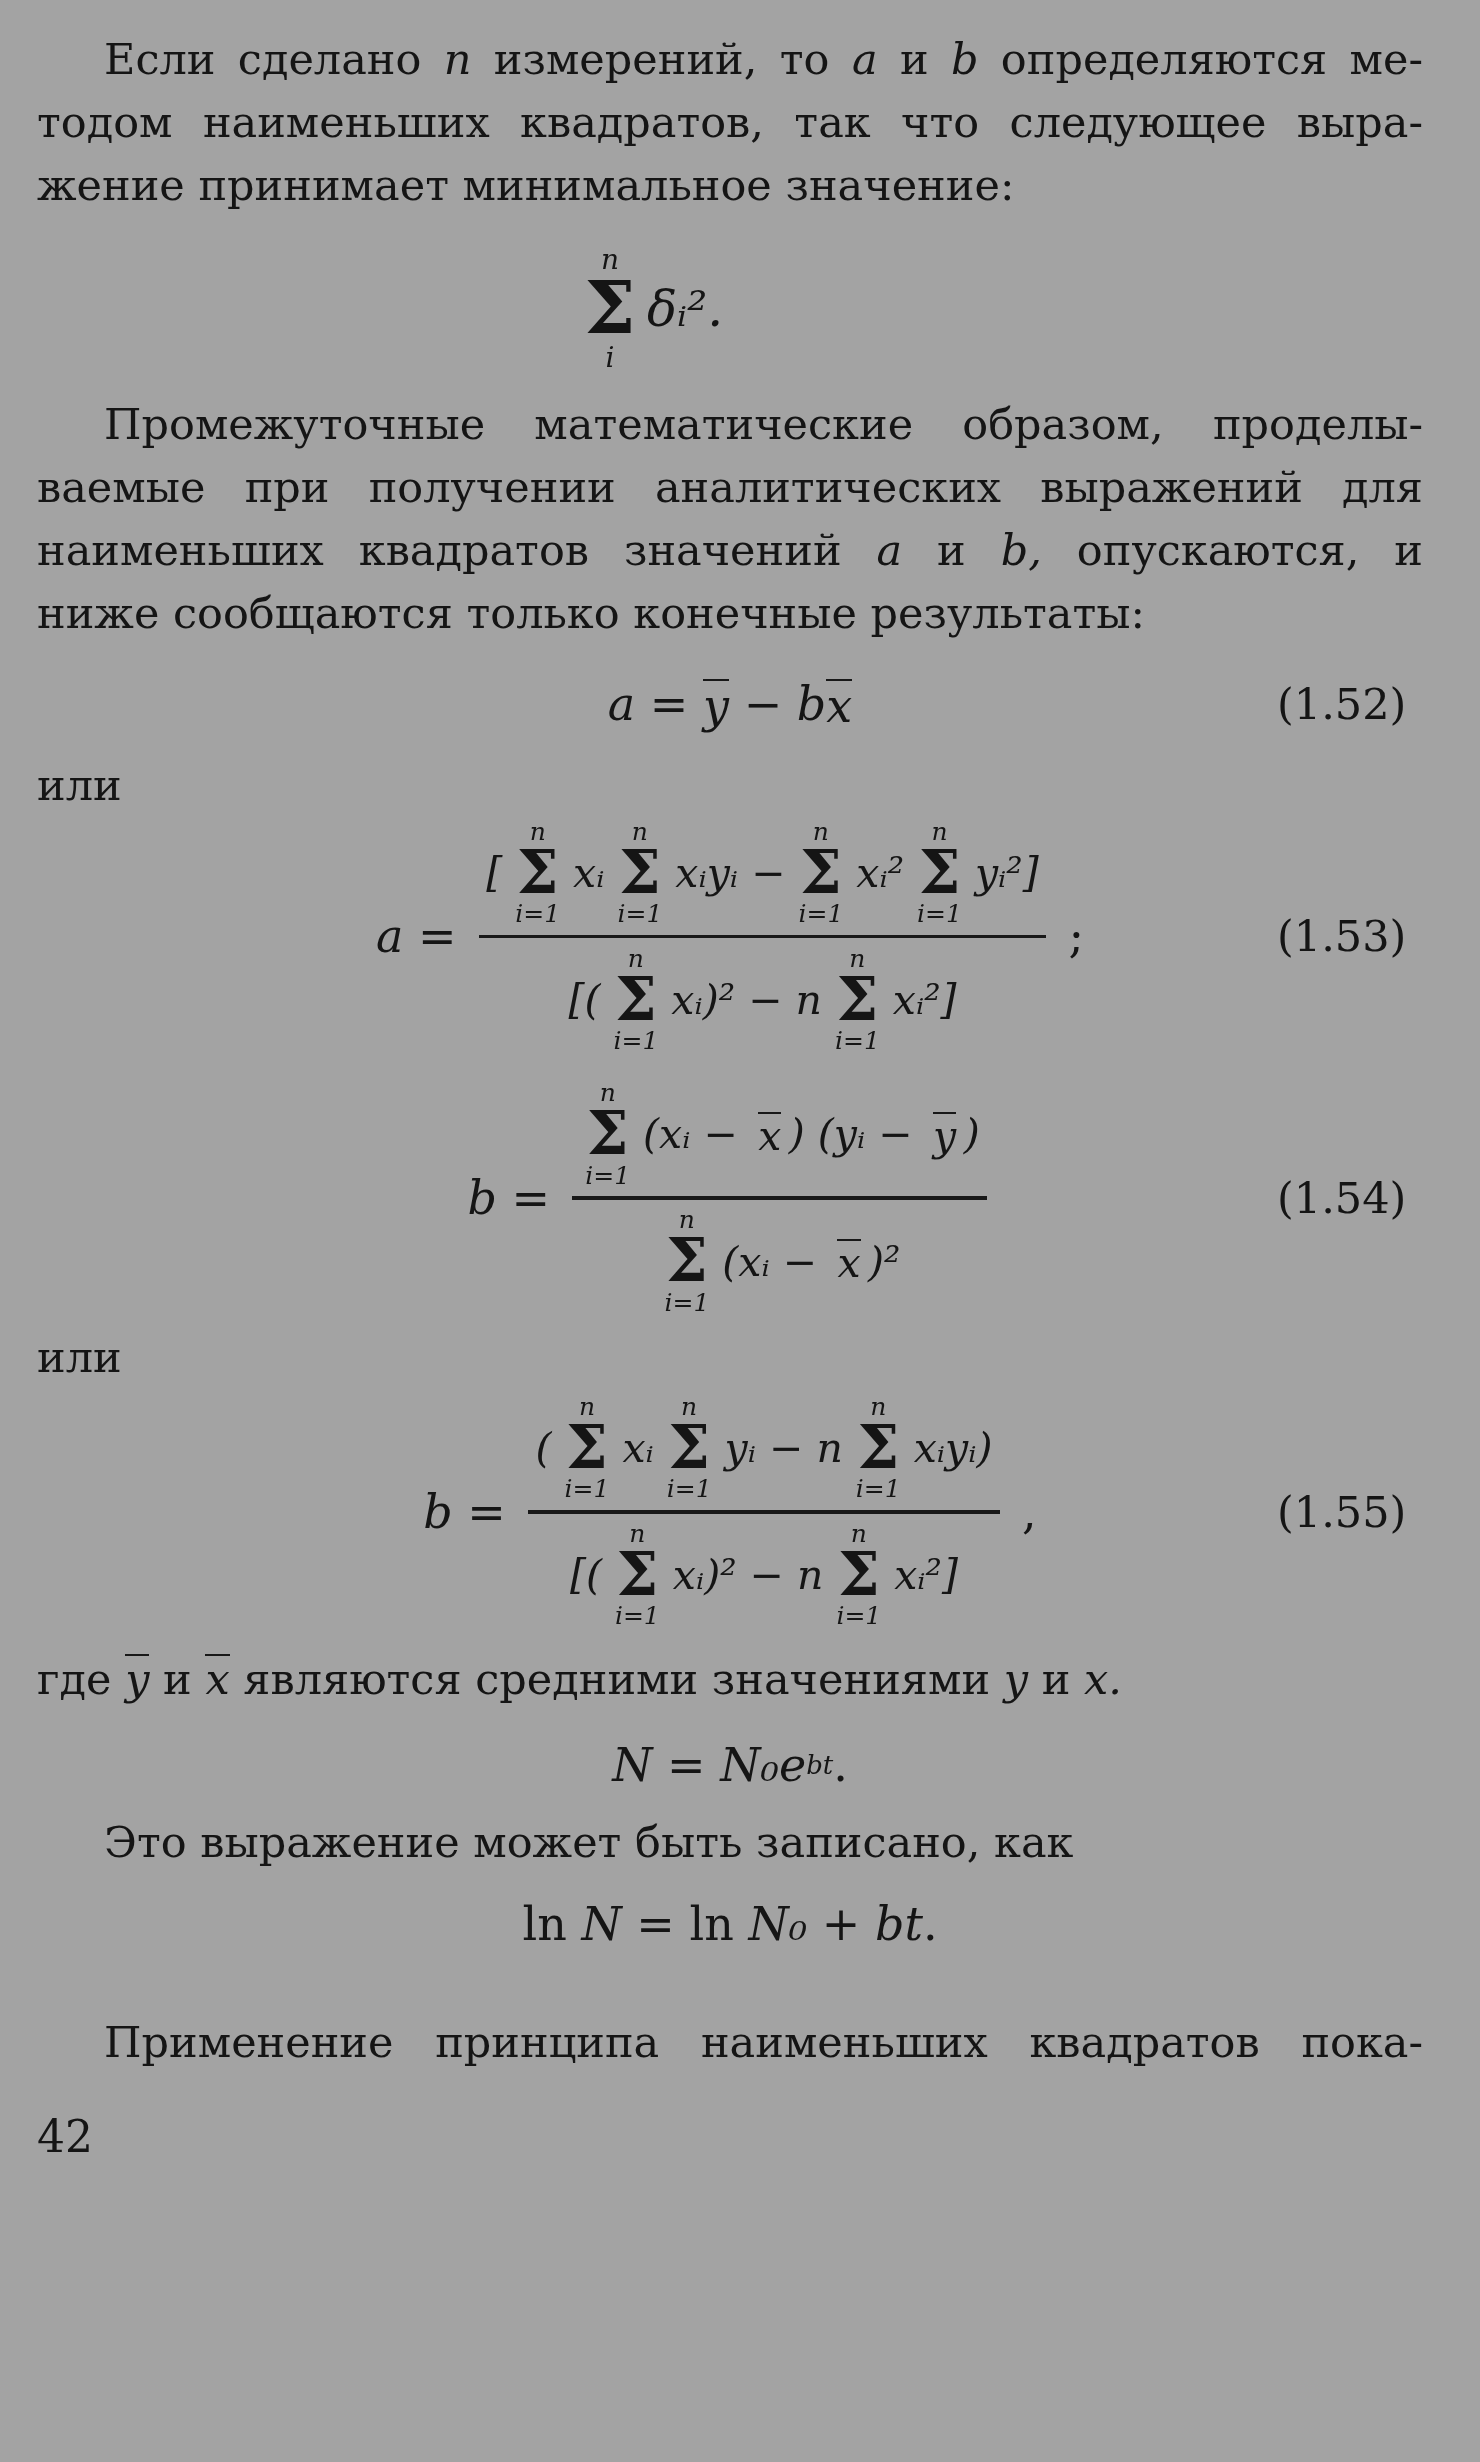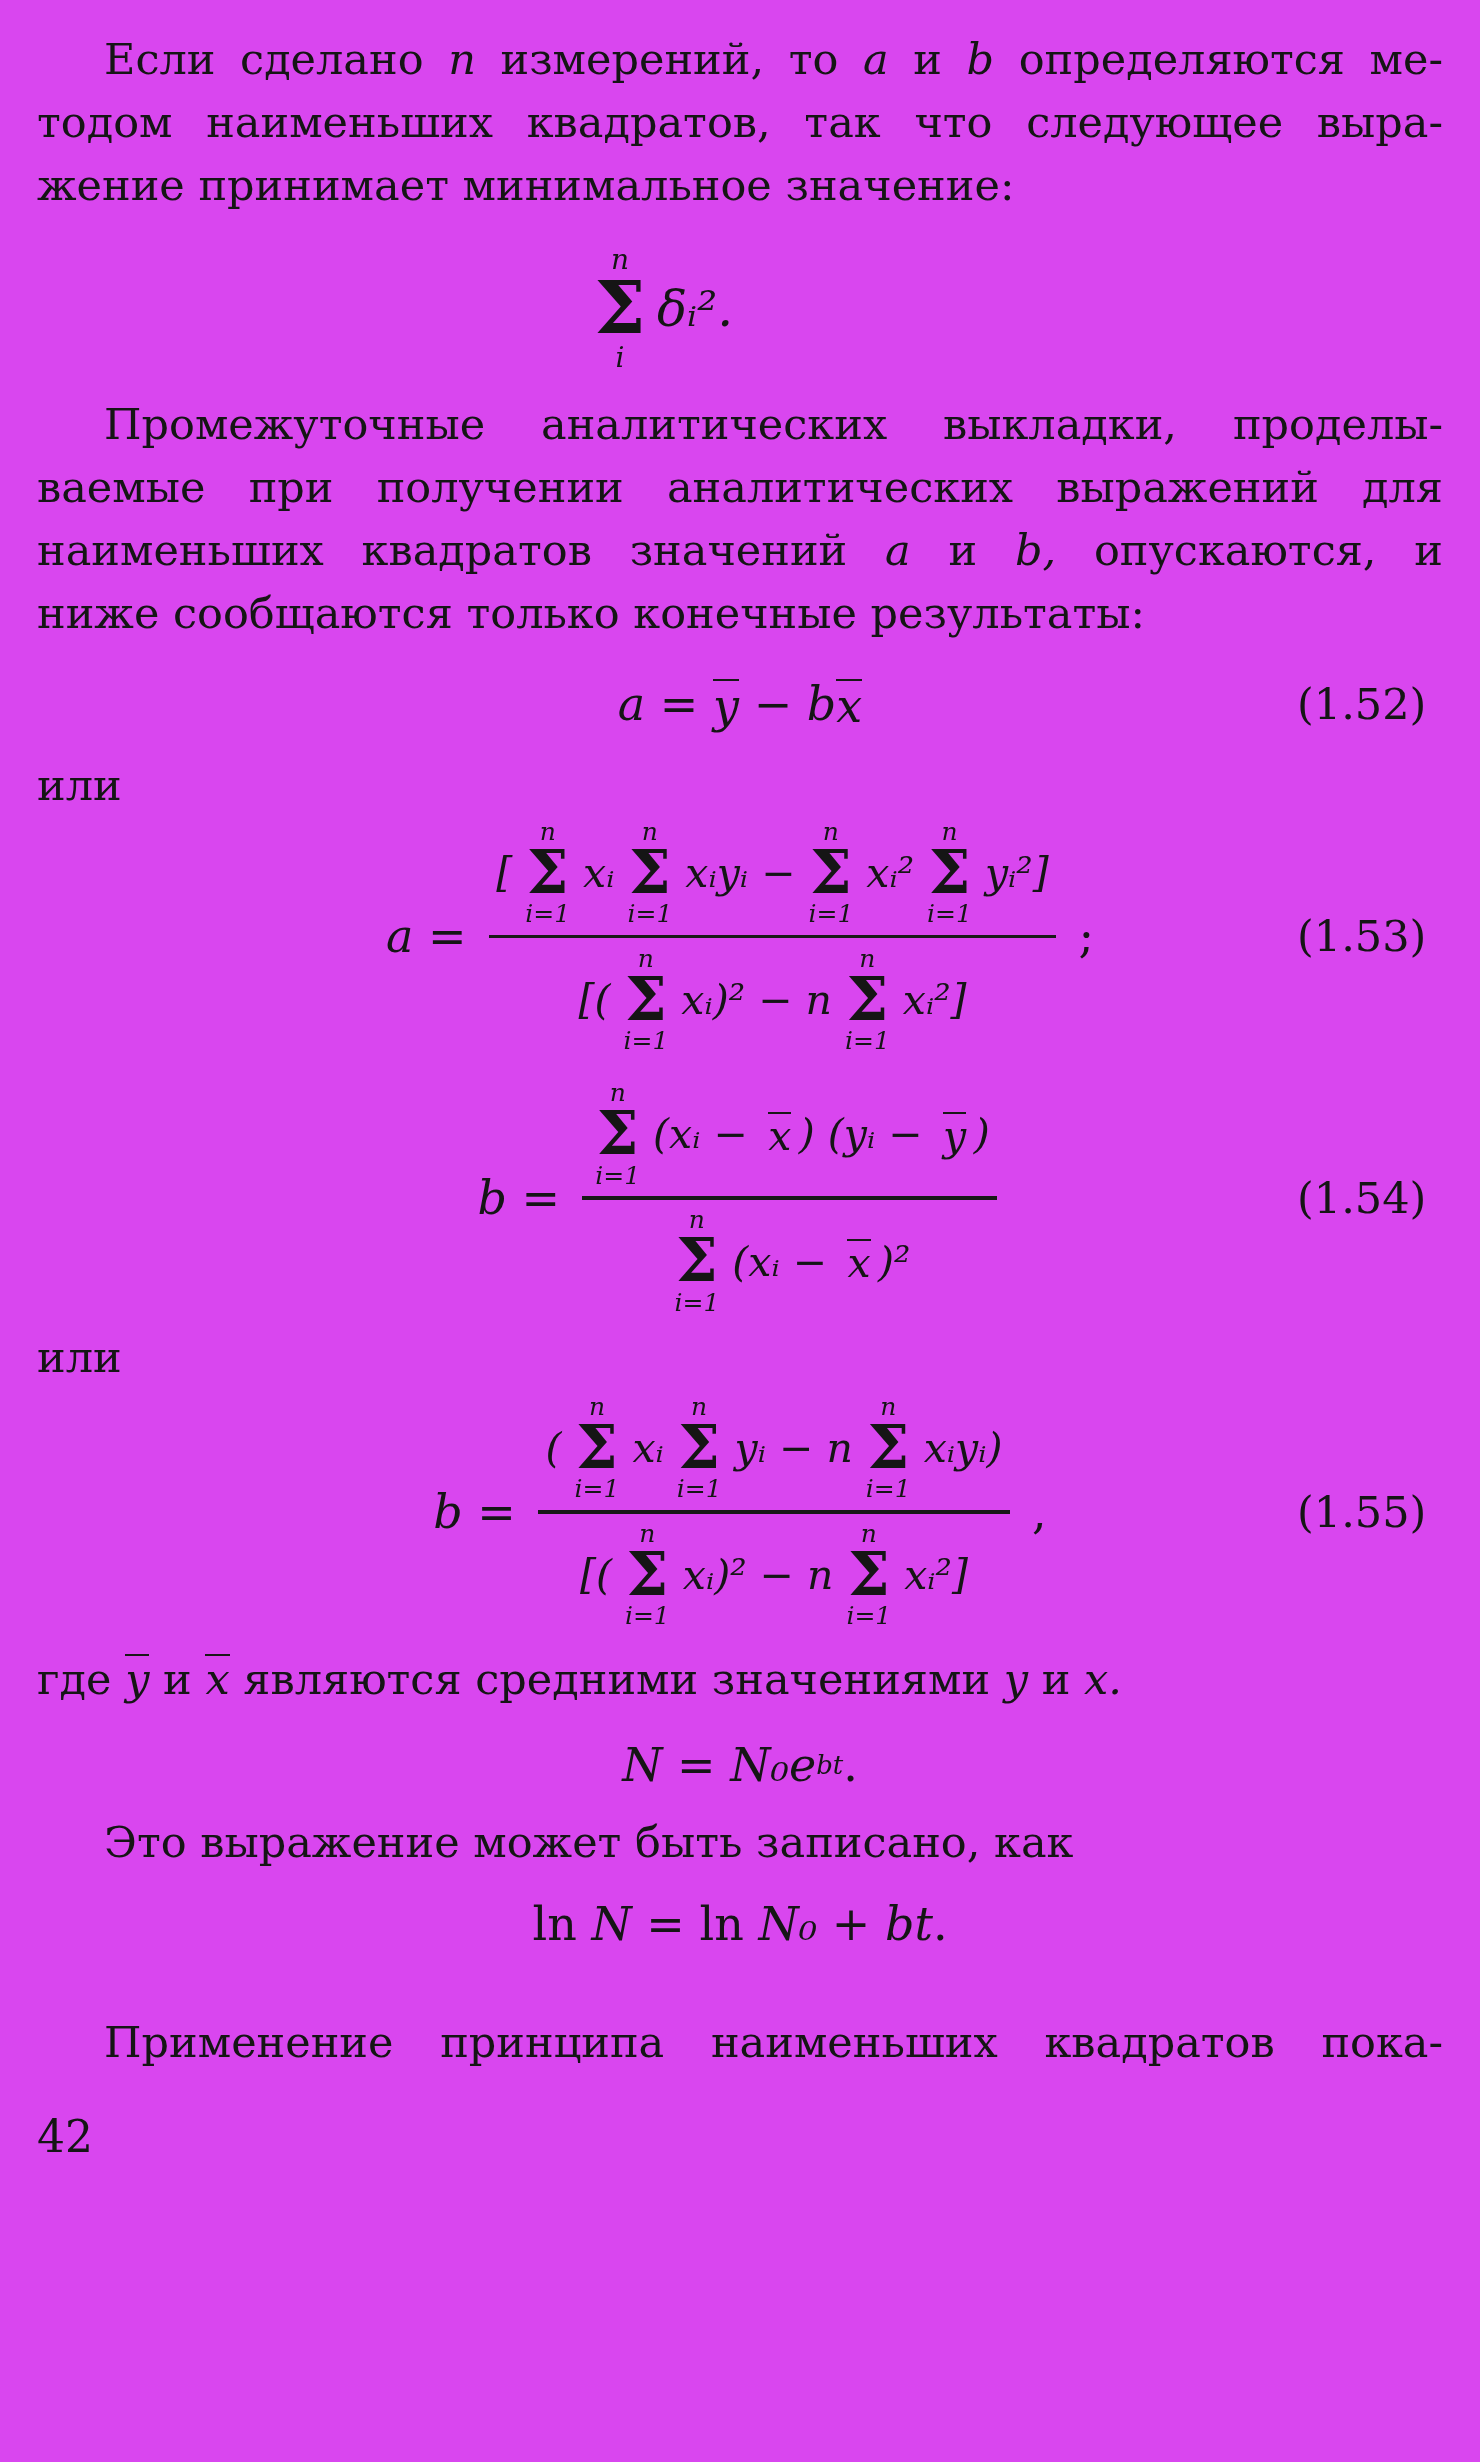--- a/index.html
+++ b/index.html
@@ -1,19 +1,19 @@
 <!DOCTYPE html>
 <html style="font-size:15px"><head>
 <meta charset="utf-8">
 <style>
   html,body{margin:0;padding:0;background:#e8e8e8;}
   .page{
     width:1480px;height:2462px;box-sizing:border-box;
-    margin:0 auto;background:#d946ef;color:#151515;
-    padding:28px 37px 0 37px;overflow:hidden;
+    margin:0 auto;background:#a3a3a3;color:#151515;
+    padding:28px 57px 0 37px;overflow:hidden;
     font-family:"DejaVu Serif","Liberation Serif",serif;
   }
   
   .ln{font-size:43px;line-height:63px;text-align:justify;text-align-last:justify;}
   .ln.last{text-align-last:left;}
   .ind{text-indent:67px;}
   .it{font-style:italic;}
   .or{font-size:43px;line-height:56px;margin:13px 0 0 0;text-align:left;}
   
   .ov{display:inline-block;border-top:2.8px solid #181818;padding-top:1.9px;line-height:1;font-style:italic;}
@@ -61,21 +61,21 @@
   <div class="fr shiftL" id="f-sum">
     <span class="sum big">
       <span class="t">n</span>
       <span class="s">Σ</span>
       <span class="b">i</span>
     </span>
     <span class="bb">δᵢ².</span>
   </div>
 
   <div>
-    <div class="ln ind"><span>Промежуточные аналитических выкладки, проделы-</span></div>
+    <div class="ln ind"><span>Промежуточные математические образом, проделы-</span></div>
     <div class="ln"><span>ваемые при получении аналитических выражений для</span></div>
     <div class="ln"><span>наименьших квадратов значений </span><span class="it">a</span><span> и </span><span class="it">b,</span><span> опускаются, и</span></div>
     <div class="ln last"><span>ниже сообщаются только конечные результаты:</span></div>
   </div>
 
   <div class="fr" id="f52">
     <span class="m50 it">a</span>
       <span class="m50"> = </span>
       <span class="ov m50">y</span>
       <span class="m50"> − </span>

